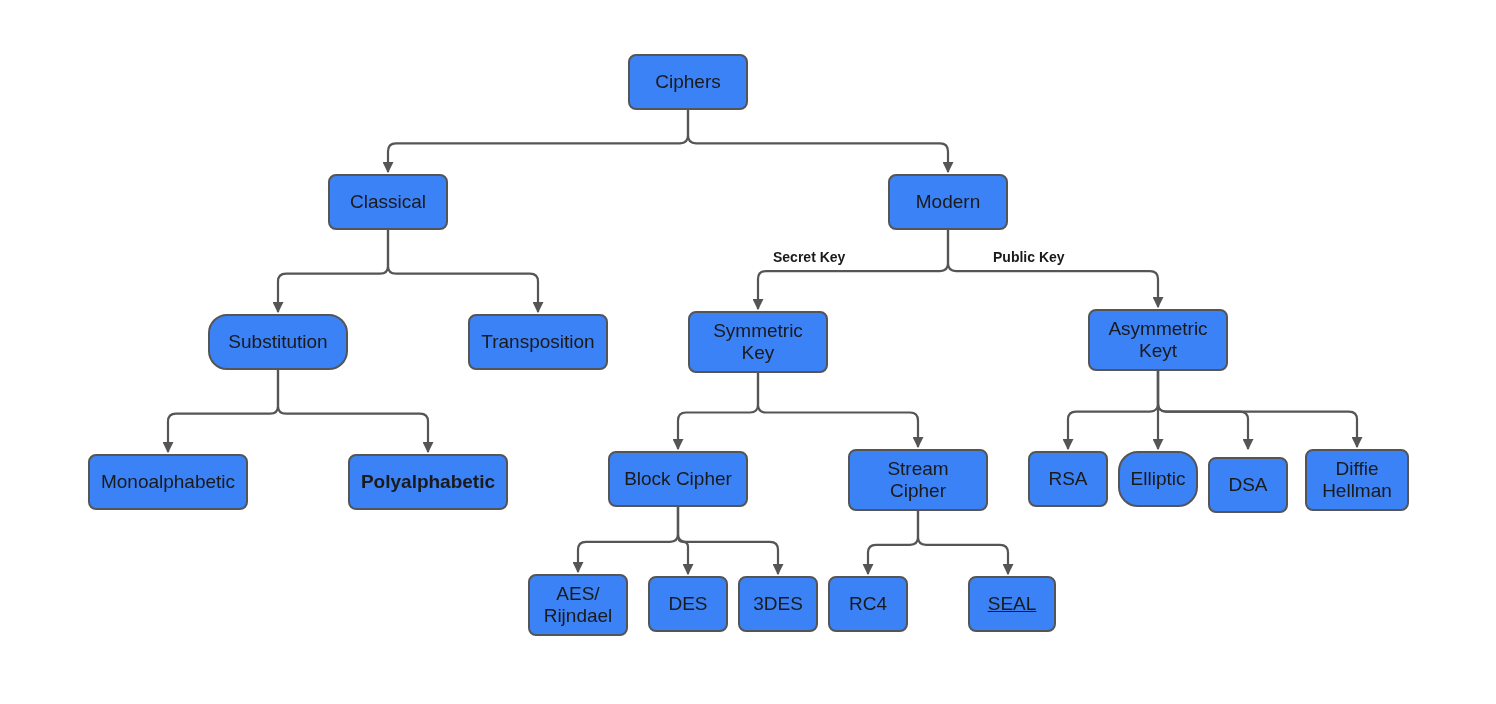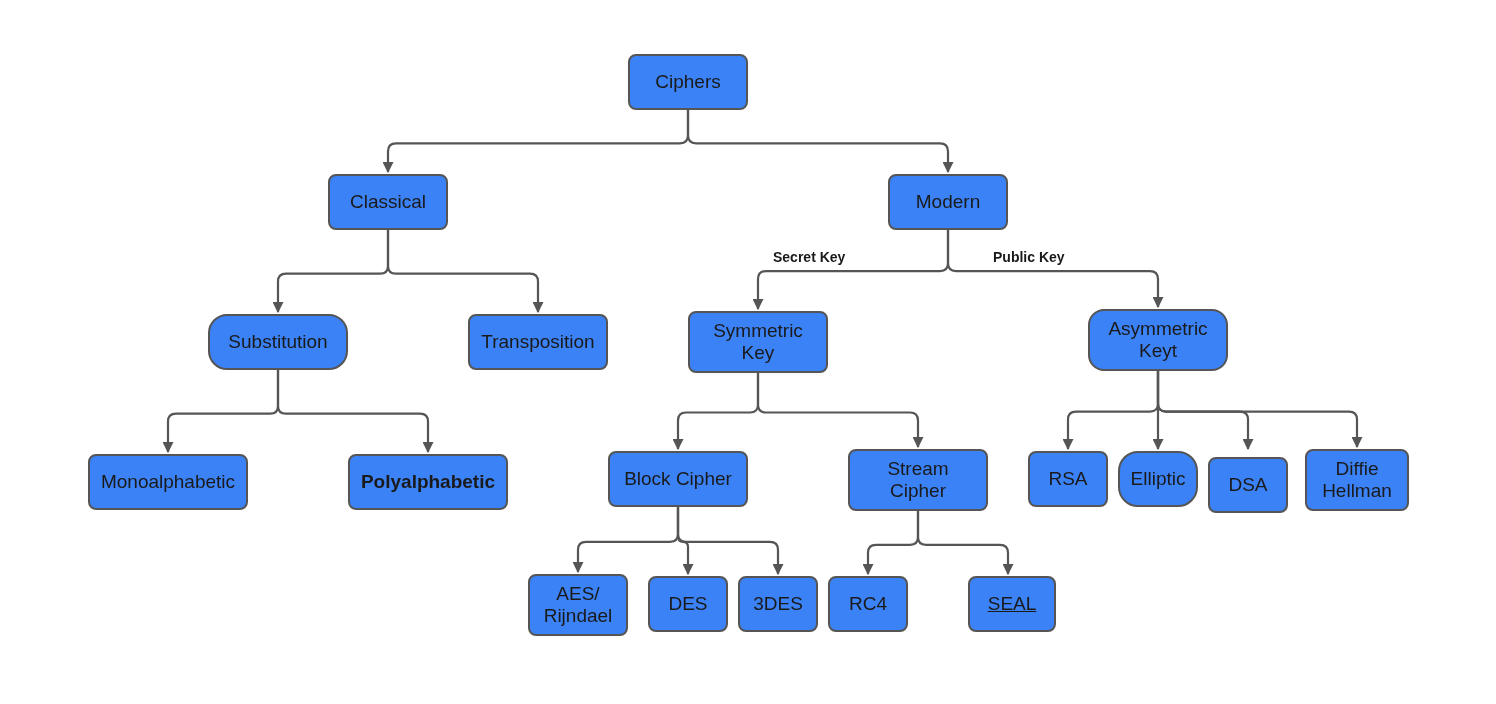--- a/index.html
+++ b/index.html
@@ -79,21 +79,21 @@
       <path d="M 918 511 L 918 536.8 Q 918 544.8 926 544.8 L 1000 544.8 Q 1008 544.8 1008 552.8 L 1008 574" fill="none" stroke="#555555" stroke-width="2.2" marker-end="url(#arrow)"></path>
     </svg>
   <div id="node-layer">
       <div class="node" style="left: 628px; top: 54px; width: 120px; height: 56px;">Ciphers</div>
       <div class="node" style="left: 328px; top: 174px; width: 120px; height: 56px;">Classical</div>
       <div class="node" style="left: 888px; top: 174px; width: 120px; height: 56px;">Modern</div>
       <div class="node" style="left: 208px; top: 314px; width: 140px; height: 56px; border-radius: 19px;">Substitution</div>
       <div class="node" style="left: 468px; top: 314px; width: 140px; height: 56px;">Transposition</div>
       <div class="node" style="left: 688px; top: 311px; width: 140px; height: 62px;">Symmetric
 Key</div>
-      <div class="node" style="left: 1088px; top: 309px; width: 140px; height: 62px; border-radius: 16px;">Asymmetric
+      <div class="node" style="left: 1088px; top: 309px; width: 140px; height: 62px;">Asymmetric
 Keyt</div>
       <div class="node" style="left: 88px; top: 454px; width: 160px; height: 56px;">Monoalphabetic</div>
       <div class="node" style="left: 348px; top: 454px; width: 160px; height: 56px; font-weight: bold;">Polyalphabetic</div>
       <div class="node" style="left: 608px; top: 451px; width: 140px; height: 56px;">Block Cipher</div>
       <div class="node" style="left: 848px; top: 449px; width: 140px; height: 62px;">Stream
 Cipher</div>
       <div class="node" style="left: 1028px; top: 451px; width: 80px; height: 56px;">RSA</div>
       <div class="node" style="left: 1118px; top: 451px; width: 80px; height: 56px; border-radius: 20px;">Elliptic</div>
       <div class="node" style="left: 1208px; top: 451px; width: 80px; height: 56px; margin-top: 6px;">DSA</div>
       <div class="node" style="left: 1305px; top: 449px; width: 104px; height: 62px;">Diffie

